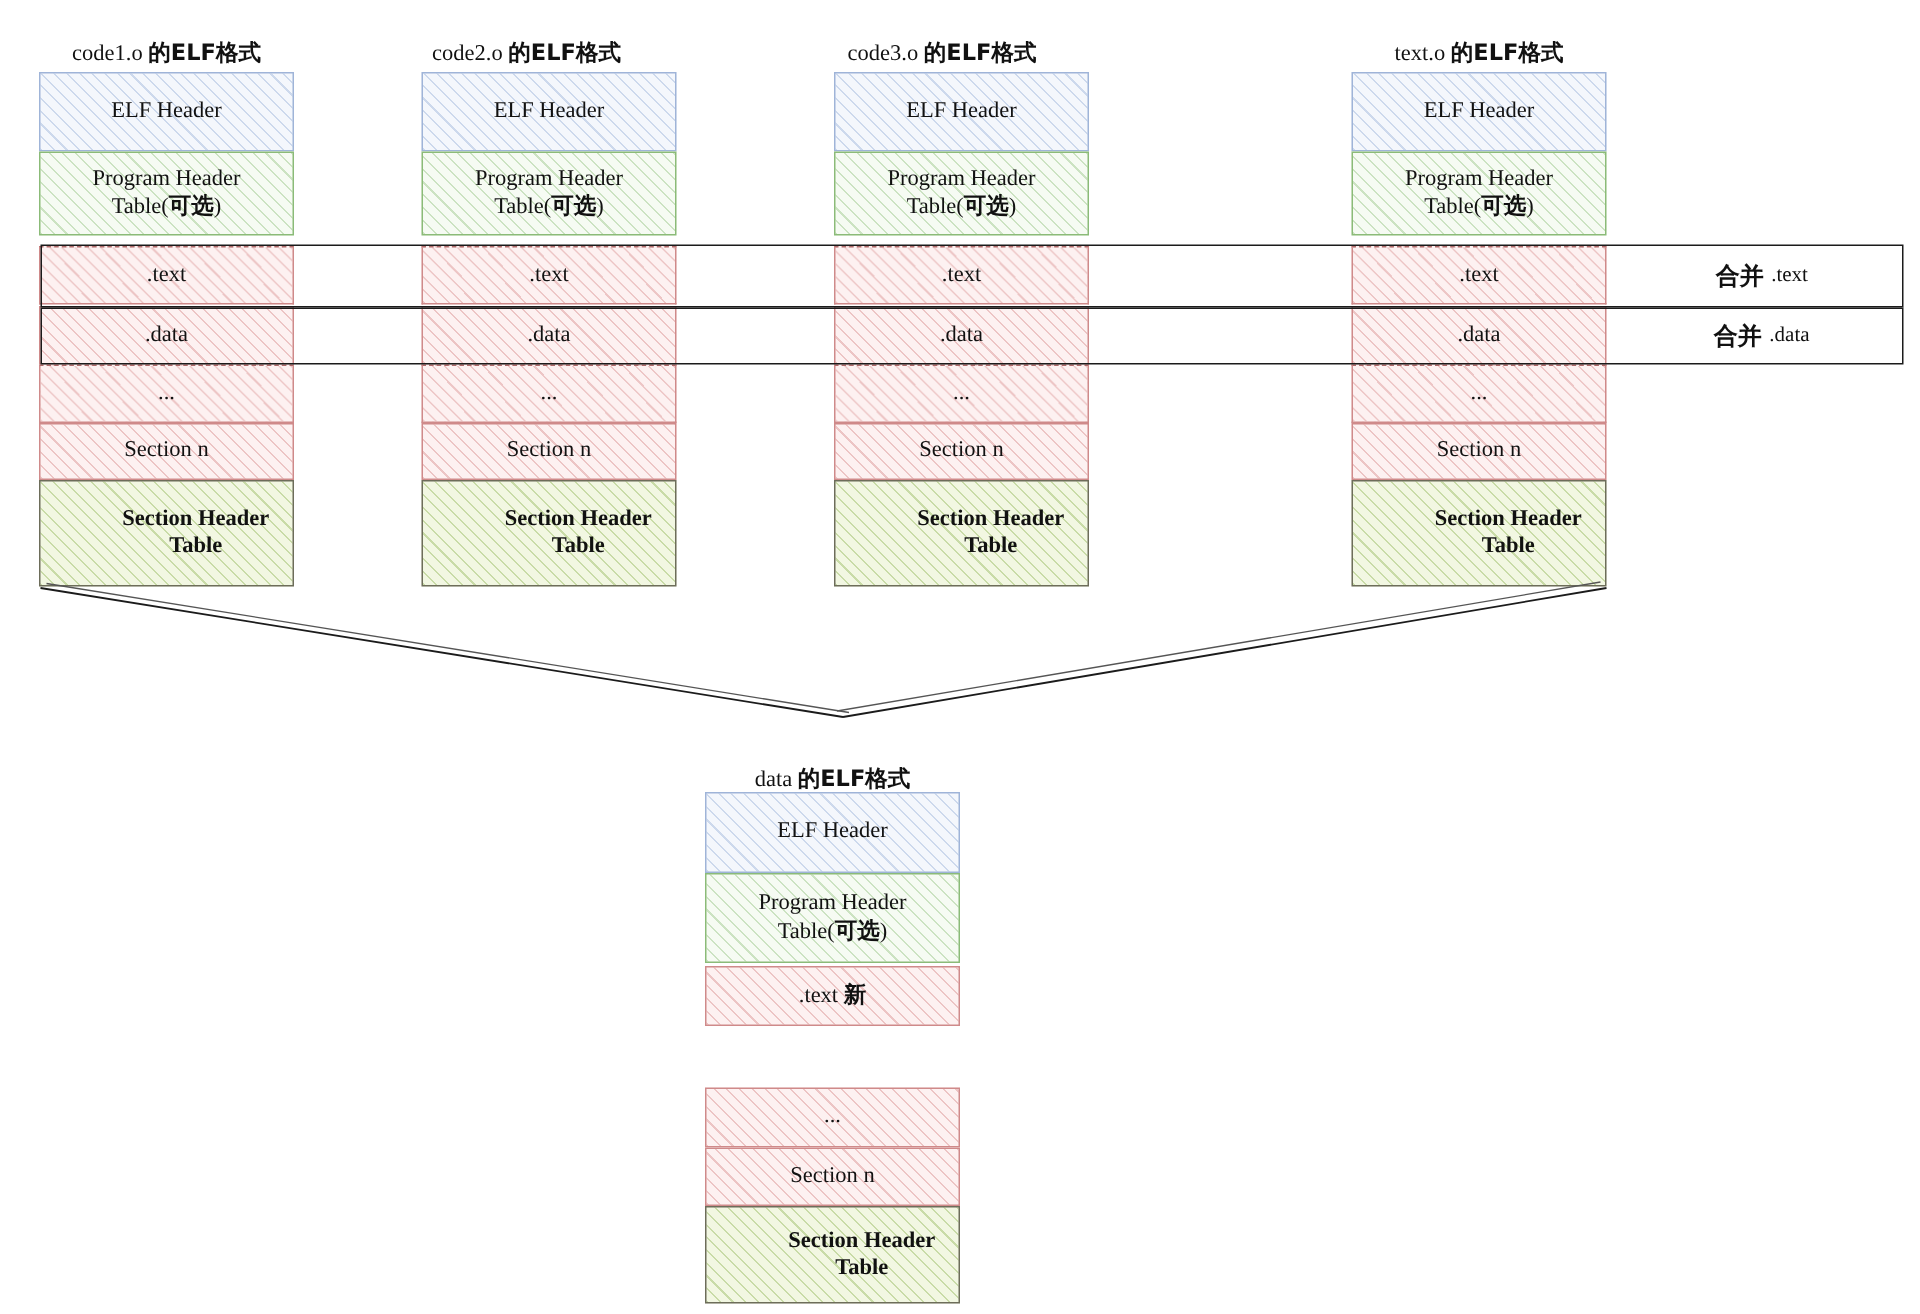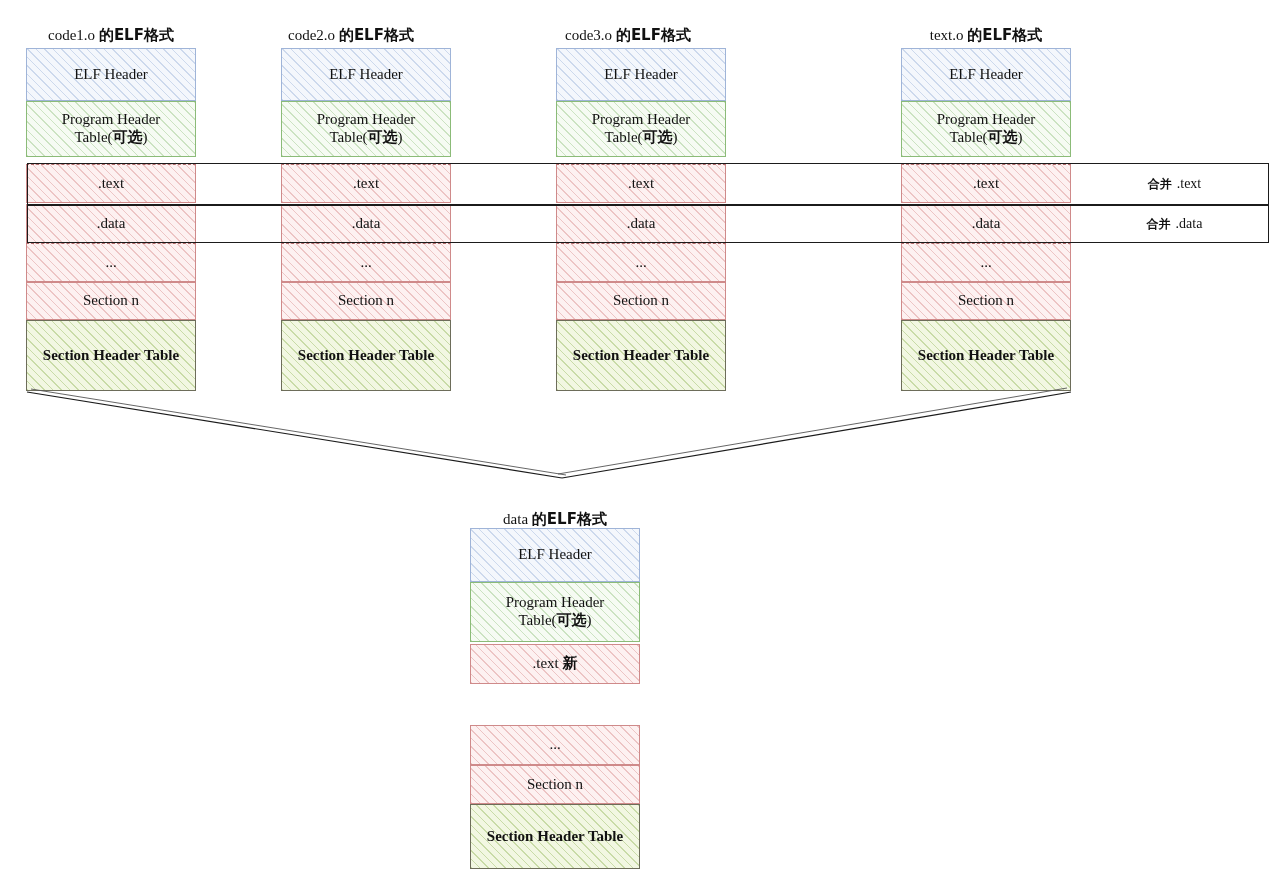--- a/index.html
+++ b/index.html
@@ -19,21 +19,21 @@
   .col-title .zh{font-family:"DejaVu Sans","Liberation Sans",sans-serif;font-weight:bold;font-size:15px;}
 
   
   .box{
     position:absolute;left:0;box-sizing:border-box;
     display:flex;align-items:center;justify-content:center;
     text-align:center;line-height:1.18;font-size:15px;color:#111;
     border:1px solid #888;
   }
   .box .lbl{position:relative;z-index:2;}
-  .box .zh{font-family:Liberation Serif, serif;font-weight:bold;}
+  .box .zh{font-family:Liberation Sans, sans-serif;font-weight:bold;}
 
   
   .b-blue{
     border-color:#9fb4d8;
     background-color:#f4f7fc;
     background-image:repeating-linear-gradient(45deg,
        rgba(150,175,215,.42) 0px, rgba(150,175,215,.42) 1px,
        rgba(0,0,0,0) 1px, rgba(0,0,0,0) 6px);
   }
   .b-green{
@@ -49,35 +49,36 @@
     background-image:repeating-linear-gradient(45deg,
        rgba(212,130,130,.40) 0px, rgba(212,130,130,.40) 1px,
        rgba(0,0,0,0) 1px, rgba(0,0,0,0) 6px);
   }
   .b-olive{
     border-color:#6d6d5a;
     background-color:#f2f7e2;
     background-image:repeating-linear-gradient(45deg,
        rgba(150,185,95,.45) 0px, rgba(150,185,95,.45) 1px,
        rgba(0,0,0,0) 1px, rgba(0,0,0,0) 6px);
+    padding-left:39px;
   }
   .b-dashedtop{border-top:1px dashed #b06a6a;}
 
   
   .merge-row{
     position:absolute;box-sizing:border-box;
     border:1.6px solid #1b1b1b;background:transparent;
   }
   .merge-lbl{
     position:absolute;display:flex;align-items:center;justify-content:center;
     font-size:15px;color:#111;white-space:nowrap;
   }
   .merge-lbl .zh{
     font-family:"DejaVu Sans","Liberation Sans",sans-serif;
-    font-weight:bold;font-size:12px;margin-right:5px;
+    font-weight:bold;font-size:16px;margin-right:5px;
   }
   .merge-lbl .sec{font-family:"Liberation Serif",serif;font-size:14px;}
 
   svg.overlay{position:absolute;left:0;top:0;width:1280px;height:876px;pointer-events:none;}
 </style>
 </head>
 <body>
 
 <div class="stage">
 

